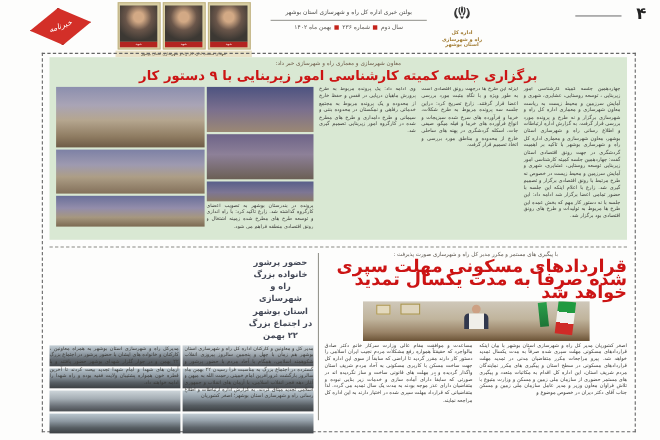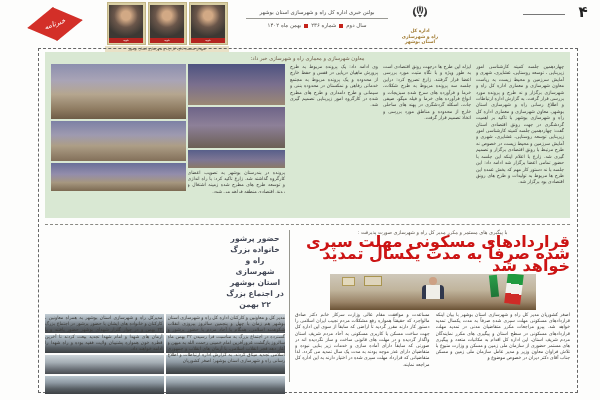--- a/index.html
+++ b/index.html
@@ -127,20 +127,21 @@
   <div class="stamp">
     <div class="stamp-shape">
       <span class="stamp-text">خبرنامه</span>
     </div>
   </div>
 
   <div class="mainbox"></div>
 
   <div class="green-art">
     <div class="g-kicker">معاون شهرسازی و معماری راه و شهرسازی خبر داد:</div>
+    <div class="g-headline">برگزاری جلسه کمیته کارشناسی امور زیربنایی با ۹ دستور کار</div>
     <div class="g-content">
       <div class="g-col">چهاردهمین جلسه کمیته کارشناسی امور زیربنایی ، توسعه روستایی، عشایری، شهری و آمایش سرزمین و محیط زیست به ریاست معاون شهرسازی و معماری اداره کل راه و شهرسازی برگزار و نه طرح و پرونده مورد بررسی قرار گرفت. به گزارش اداره ارتباطات و اطلاع رسانی راه و شهرسازی استان بوشهر، معاون شهرسازی و معماری اداره کل راه و شهرسازی بوشهر با تاکید بر اهمیت گردشگری در جهت رونق اقتصادی استان گفت: چهاردهمین جلسه کمیته کارشناسی امور زیربنایی توسعه روستایی، عشایری، شهری و آمایش سرزمین و محیط زیست در خصوص نه طرح مرتبط با رونق اقتصادی برگزار و تصمیم گیری شد. زارع با اعلام اینکه این جلسه با حضور تمامی اعضا برگزار شد ادامه داد: این جلسه با نه دستور کار مهم که بخش عمده این طرح ها مربوط به تولیدات و طرح های رونق اقتصادی بود برگزار شد.</div>
       <div class="g-col">ایزله این طرح ها درجهت رونق اقتصادی است به طور ویژه و با نگاه مثبت مورد بررسی اعضا قرار گرفتند. زارع تصریح کرد: دراین جلسه سه پرونده مربوط به طرح شکلات، خرما و فرآورده های سرخ شده سبزیجات و انواع فرآورده های خرما و فیله میگو، صیفی جات، اسکله گردشگری در پهنه های ساحلی خارج از محدوده و مناطق مورد بررسی و اتخاذ تصمیم قرار گرفت.</div>
       <div class="g-col">وی ادامه داد: یک پرونده مربوط به طرح پرورش ماهیان دریایی در قفس و حفظ خارج از محدوده و یک پرونده مربوط به مجتمع خدماتی رفاهی و نمکستان در محدوده بننی و سیمانی و طرح دامداری و طرح های مطرح شده در کارگروه امور زیربنایی تصمیم گیری شد.</div>
       <div class="g-collage">
         <div class="g-colB">
           <div class="ph ph-b1"></div>
           <div class="ph ph-b2"></div>
           <div class="ph ph-b3"></div>
         </div>

